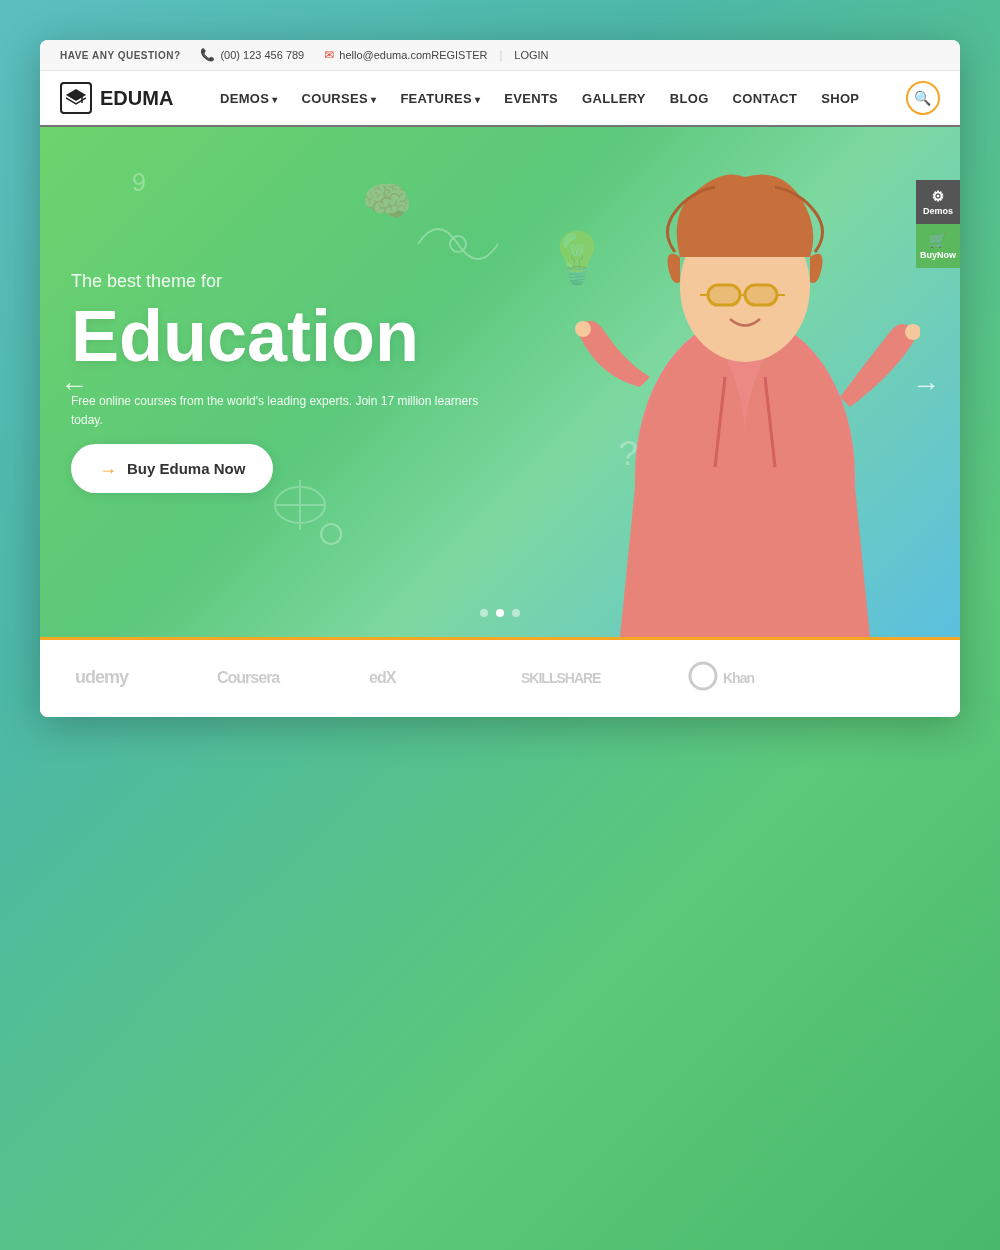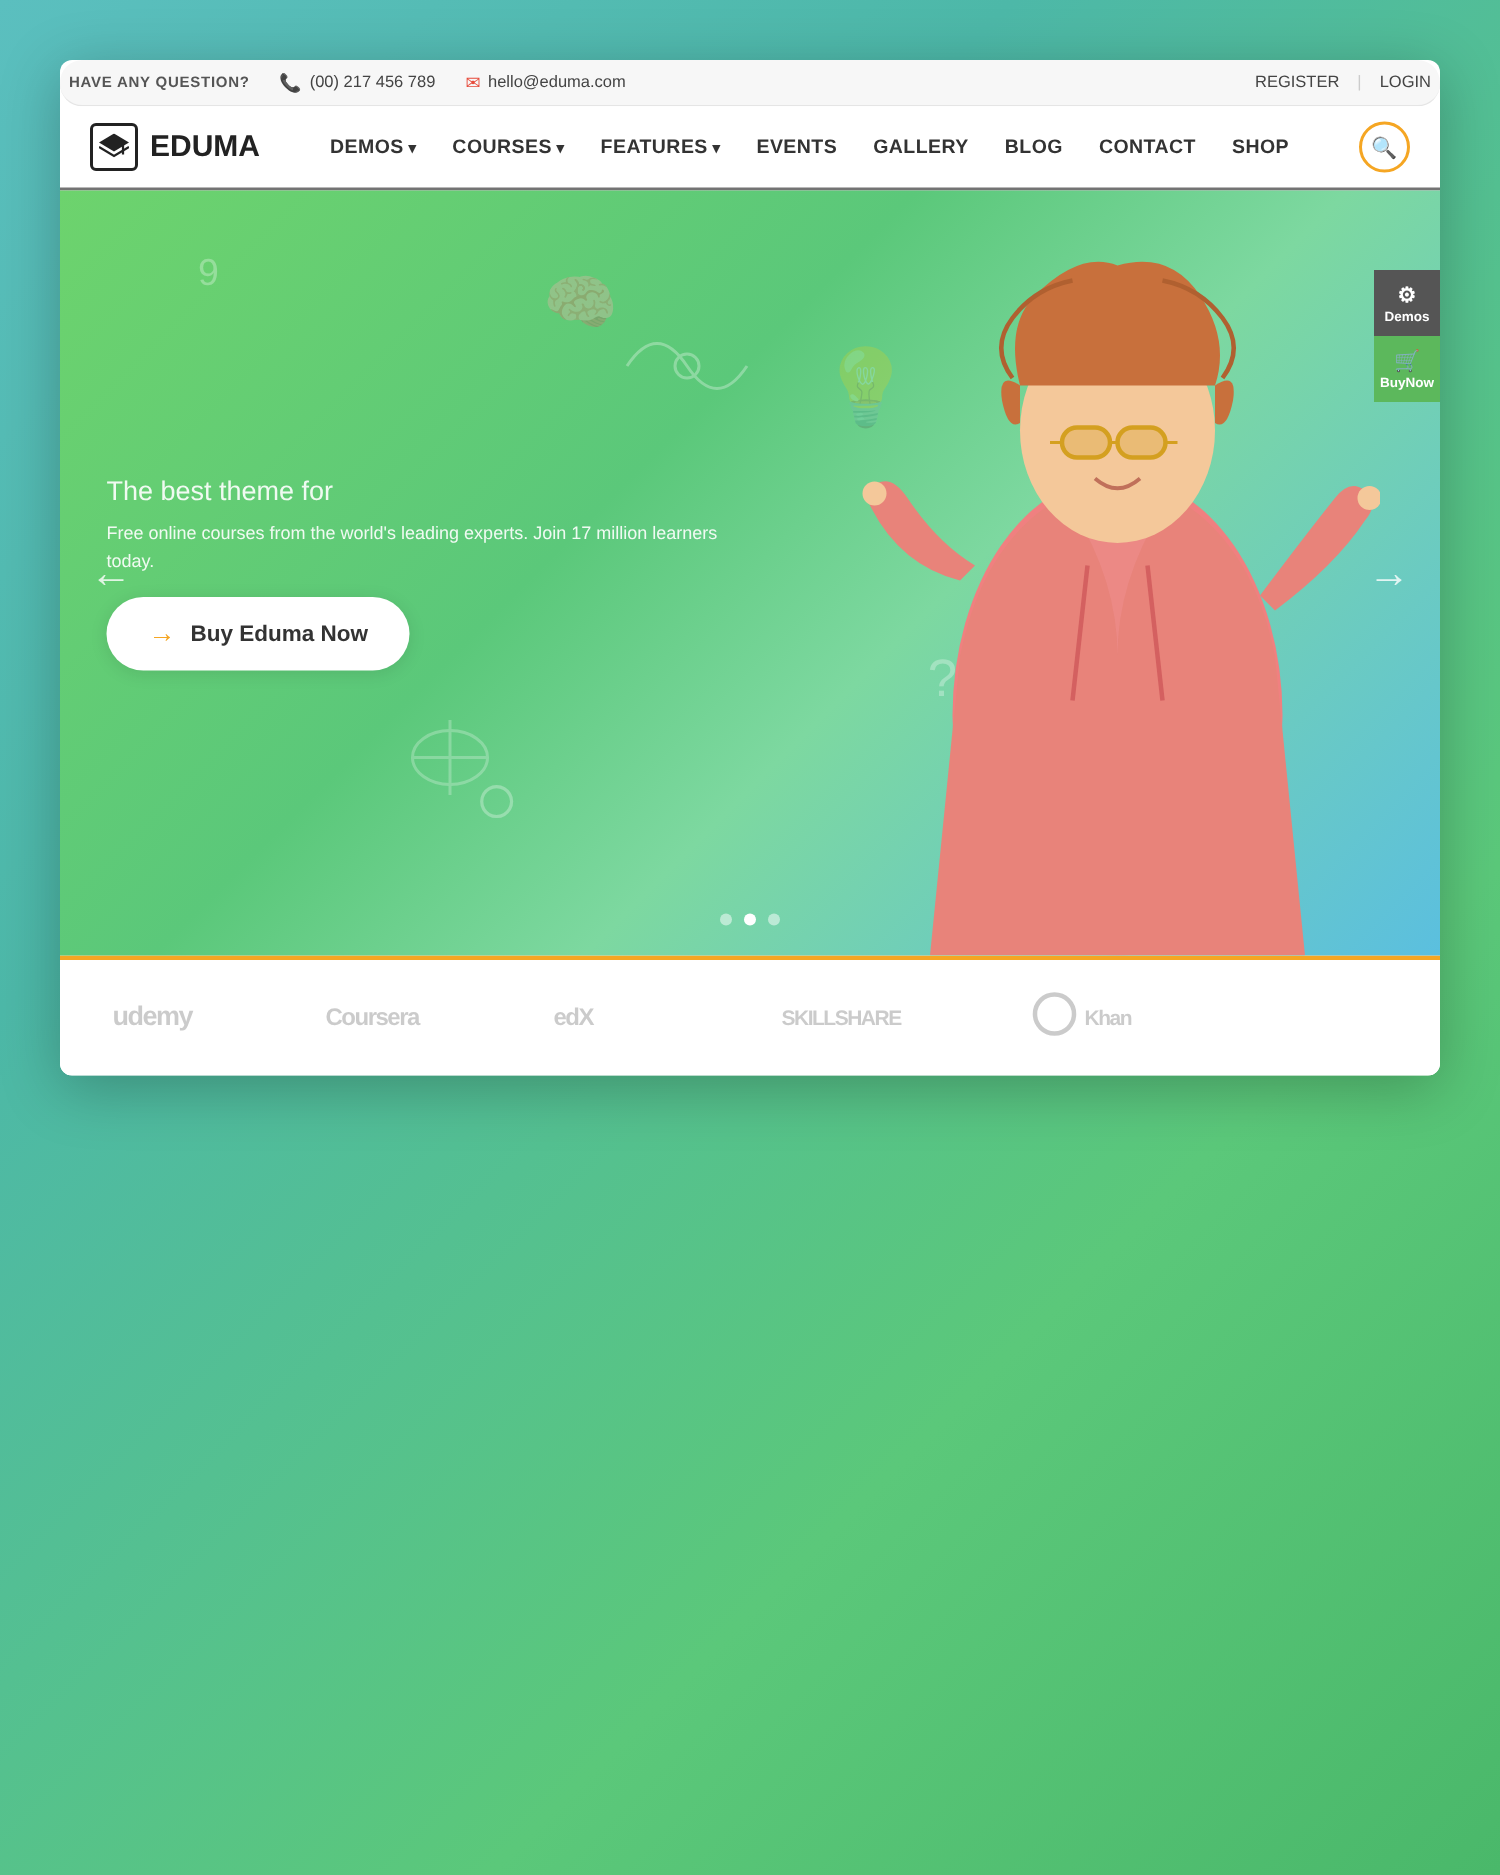--- a/index.html
+++ b/index.html
@@ -20,27 +20,25 @@
       background: #fff;
       border-radius: 8px;
       overflow: hidden;
       box-shadow: 0 8px 40px rgba(0,0,0,0.25);
     }
 
     
     .top-bar {
       background: #f7f7f7;
       border-bottom: 1px solid #e5e5e5;
-      padding: 8px 6px;
-      display: flex;
-      align-items: center;
-      justify-content: space-between;
+      padding: 8px 20px;
+      display: flex;
+      align-items: center;
       font-size: 11px;
       color: #666;
-      border-radius: 15px;
     }
 
     .top-bar-left {
       display: flex;
       align-items: center;
       gap: 20px;
     }
 
     .top-bar-contact {
       display: flex;
@@ -351,21 +349,21 @@
       <span class="side-btn-icon">🛒</span>
       <span>BuyNow</span>
     </div>
   </div>
 
   <div class="top-bar">
     <div class="top-bar-left">
       <span style="font-size:10px; font-weight:600; letter-spacing:0.5px; color:#555;">HAVE ANY QUESTION?</span>
       <div class="top-bar-contact">
         <span class="phone-icon">📞</span>
-        <span style="font-size:11px; color:#444;">(00) 217 456 789</span>
+        <span style="font-size:11px; color:#444;">(00) 123 456 789</span>
       </div>
       <div class="top-bar-contact">
         <span class="email-icon">✉</span>
         <span style="font-size:11px; color:#444;">hello@eduma.com</span>
       </div>
     </div>
     <div class="top-bar-right">
       <a href="#">REGISTER</a>
       <span class="divider">|</span>
       <a href="#">LOGIN</a>
@@ -434,20 +432,21 @@
 
       <svg style="position:absolute; bottom:20%; left:25%; opacity:0.25;" width="60" height="60" viewBox="0 0 60 60">
         <ellipse cx="30" cy="30" rx="25" ry="18" stroke="#fff" stroke-width="2" fill="none"></ellipse>
         <line x1="30" y1="5" x2="30" y2="55" stroke="#fff" stroke-width="2"></line>
         <line x1="5" y1="30" x2="55" y2="30" stroke="#fff" stroke-width="2"></line>
       </svg>
     </div>
 
     <div class="hero-content">
       <p class="hero-subtitle">The best theme for</p>
+      <h1 class="hero-title">Education</h1>
       <p class="hero-desc">Free online courses from the world's leading experts. Join 17 million learners today.</p>
       <button class="hero-btn">
         <span class="hero-btn-arrow">→</span>
         <span>Buy Eduma Now</span>
       </button>
     </div>
 
     <div class="hero-image-area">
 
       <svg class="person-figure" viewBox="0 0 360 480" xmlns="http://www.w3.org/2000/svg">

